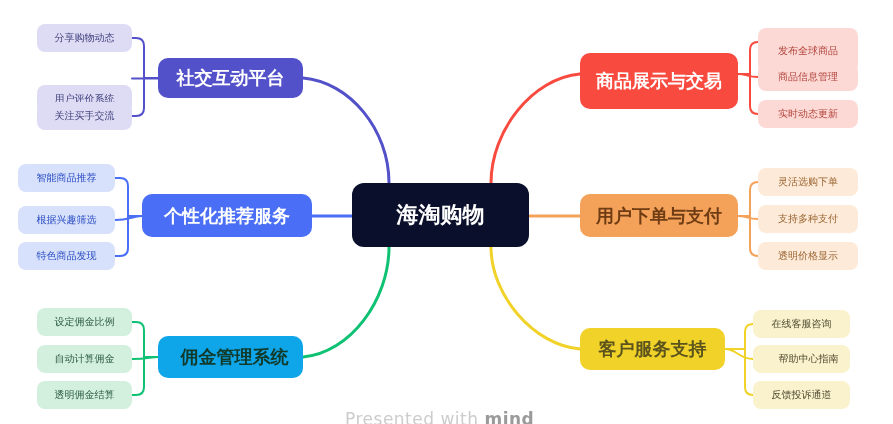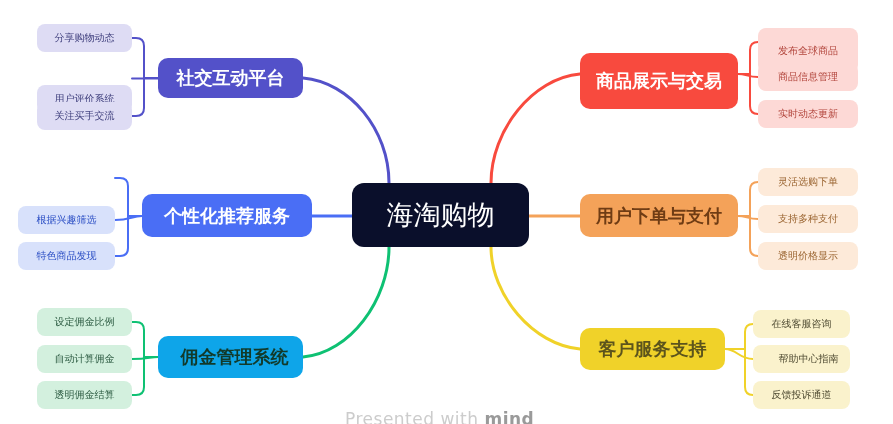--- a/index.html
+++ b/index.html
@@ -10,21 +10,21 @@
   .links{position:absolute;left:0;top:0;width:893px;height:424px;}
   .links path{fill:none;stroke-linecap:round;}
   .main-link{stroke-width:3;}
   .sub-link{stroke-width:2;}
   .node{
     position:absolute;display:flex;align-items:center;justify-content:center;
     box-sizing:border-box;white-space:nowrap;cursor:pointer;
   }
   .center{
     background:#0a0f2b;color:#ffffff;border-radius:12px;
-    font-size:27px;font-weight:normal;z-index:3;
+    font-size:22px;font-weight:bold;z-index:3;
   }
   .parent{border-radius:10px;font-size:18px;font-weight:bold;z-index:2;}
   .child{border-radius:8px;font-size:10px;z-index:2;padding:0 6px;}
   
   .p-purple{background:#5351c9;color:#ffffff;}
   .c-purple{background:#dedcf4;color:#3e3e7c;}
   .p-blue{background:#4a6ef5;color:#ffffff;}
   .c-blue{background:#d8e1fb;color:#2b4ec4;}
   .p-green{background:#0ea5e9;color:#123a2a;padding-left:8px;}
   .c-green{background:#d3f0de;color:#2b5a41;}
@@ -80,20 +80,21 @@
   </svg>
 
   <div class="node center" style="left:352px;top:183px;width:177px;height:64px;">海淘购物</div>
 
   <div class="node parent p-purple" style="left:158px;top:58px;width:145px;height:40px;">社交互动平台</div>
   <div class="node child c-purple" style="left:37px;top:24px;width:95px;height:28px;">分享购物动态</div>
   <div class="node child c-purple" style="left:37px;top:65px;width:95px;height:28px;margin-top:20px;">用户评价系统</div>
   <div class="node child c-purple" style="left:37px;top:102px;width:95px;height:28px;">关注买手交流</div>
 
   <div class="node parent p-blue" style="left:142px;top:194px;width:170px;height:43px;">个性化推荐服务</div>
+  <div class="node child c-blue" style="left:18px;top:164px;width:97px;height:28px;">智能商品推荐</div>
   <div class="node child c-blue" style="left:18px;top:206px;width:97px;height:28px;">根据兴趣筛选</div>
   <div class="node child c-blue" style="left:18px;top:242px;width:97px;height:28px;">特色商品发现</div>
 
   <div class="node parent p-green" style="left:158px;top:336px;width:145px;height:42px;">佣金管理系统</div>
   <div class="node child c-green" style="left:37px;top:308px;width:95px;height:28px;">设定佣金比例</div>
   <div class="node child c-green" style="left:37px;top:345px;width:95px;height:28px;">自动计算佣金</div>
   <div class="node child c-green" style="left:37px;top:381px;width:95px;height:28px;">透明佣金结算</div>
 
   <div class="node parent p-red" style="left:580px;top:53px;width:158px;height:56px;">商品展示与交易</div>
   <div class="node child c-red" style="left:758px;top:28px;width:100px;height:45px;">发布全球商品</div>

